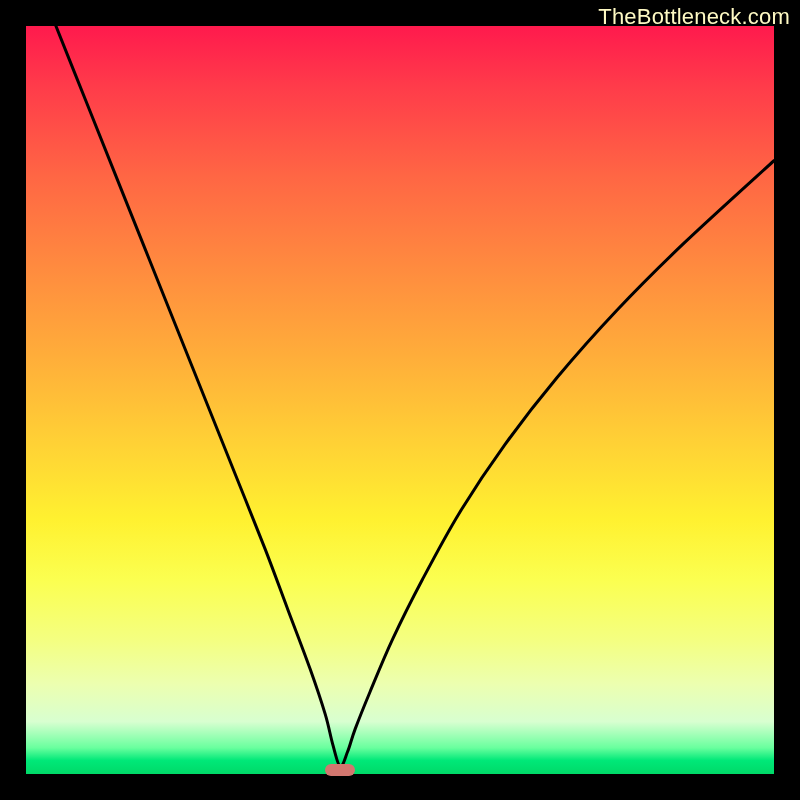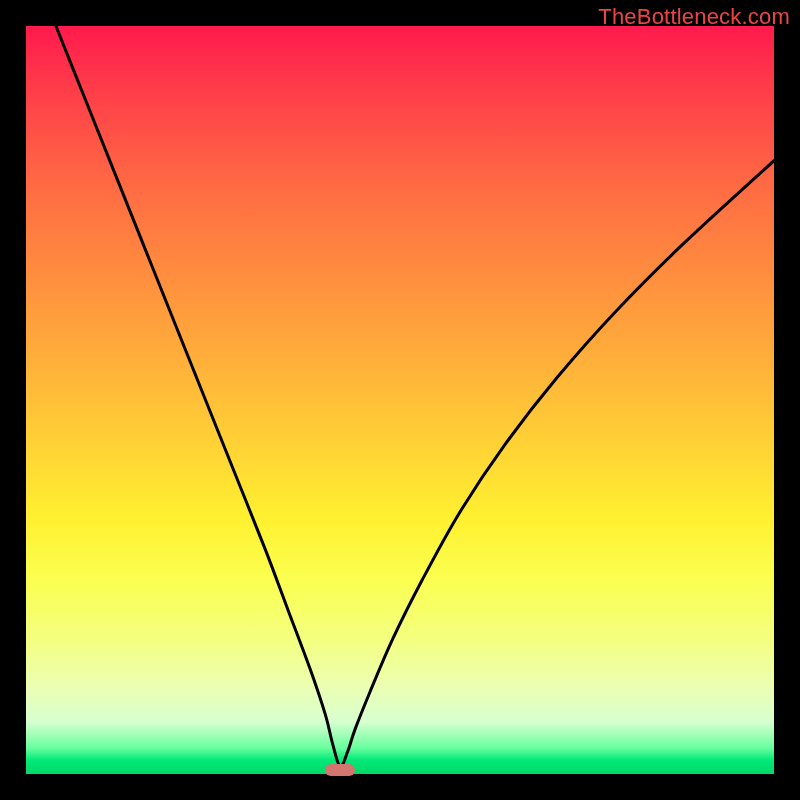--- a/index.html
+++ b/index.html
@@ -39,21 +39,21 @@
       #d8ffd0 93%,
       #69ff9e 96.5%,
       #00e878 98.2%,
       #00d968 100%
     );
   }
   .watermark {
     position: absolute;
     top: 4px;
     right: 10px;
-    color: #ef4444;
+    color: #fef9c3;
     font-size: 22px;
     font-weight: 500;
     letter-spacing: 0.2px;
     user-select: none;
   }
   svg.curve {
     position: absolute;
     left: 0;
     top: 0;
     width: 748px;

